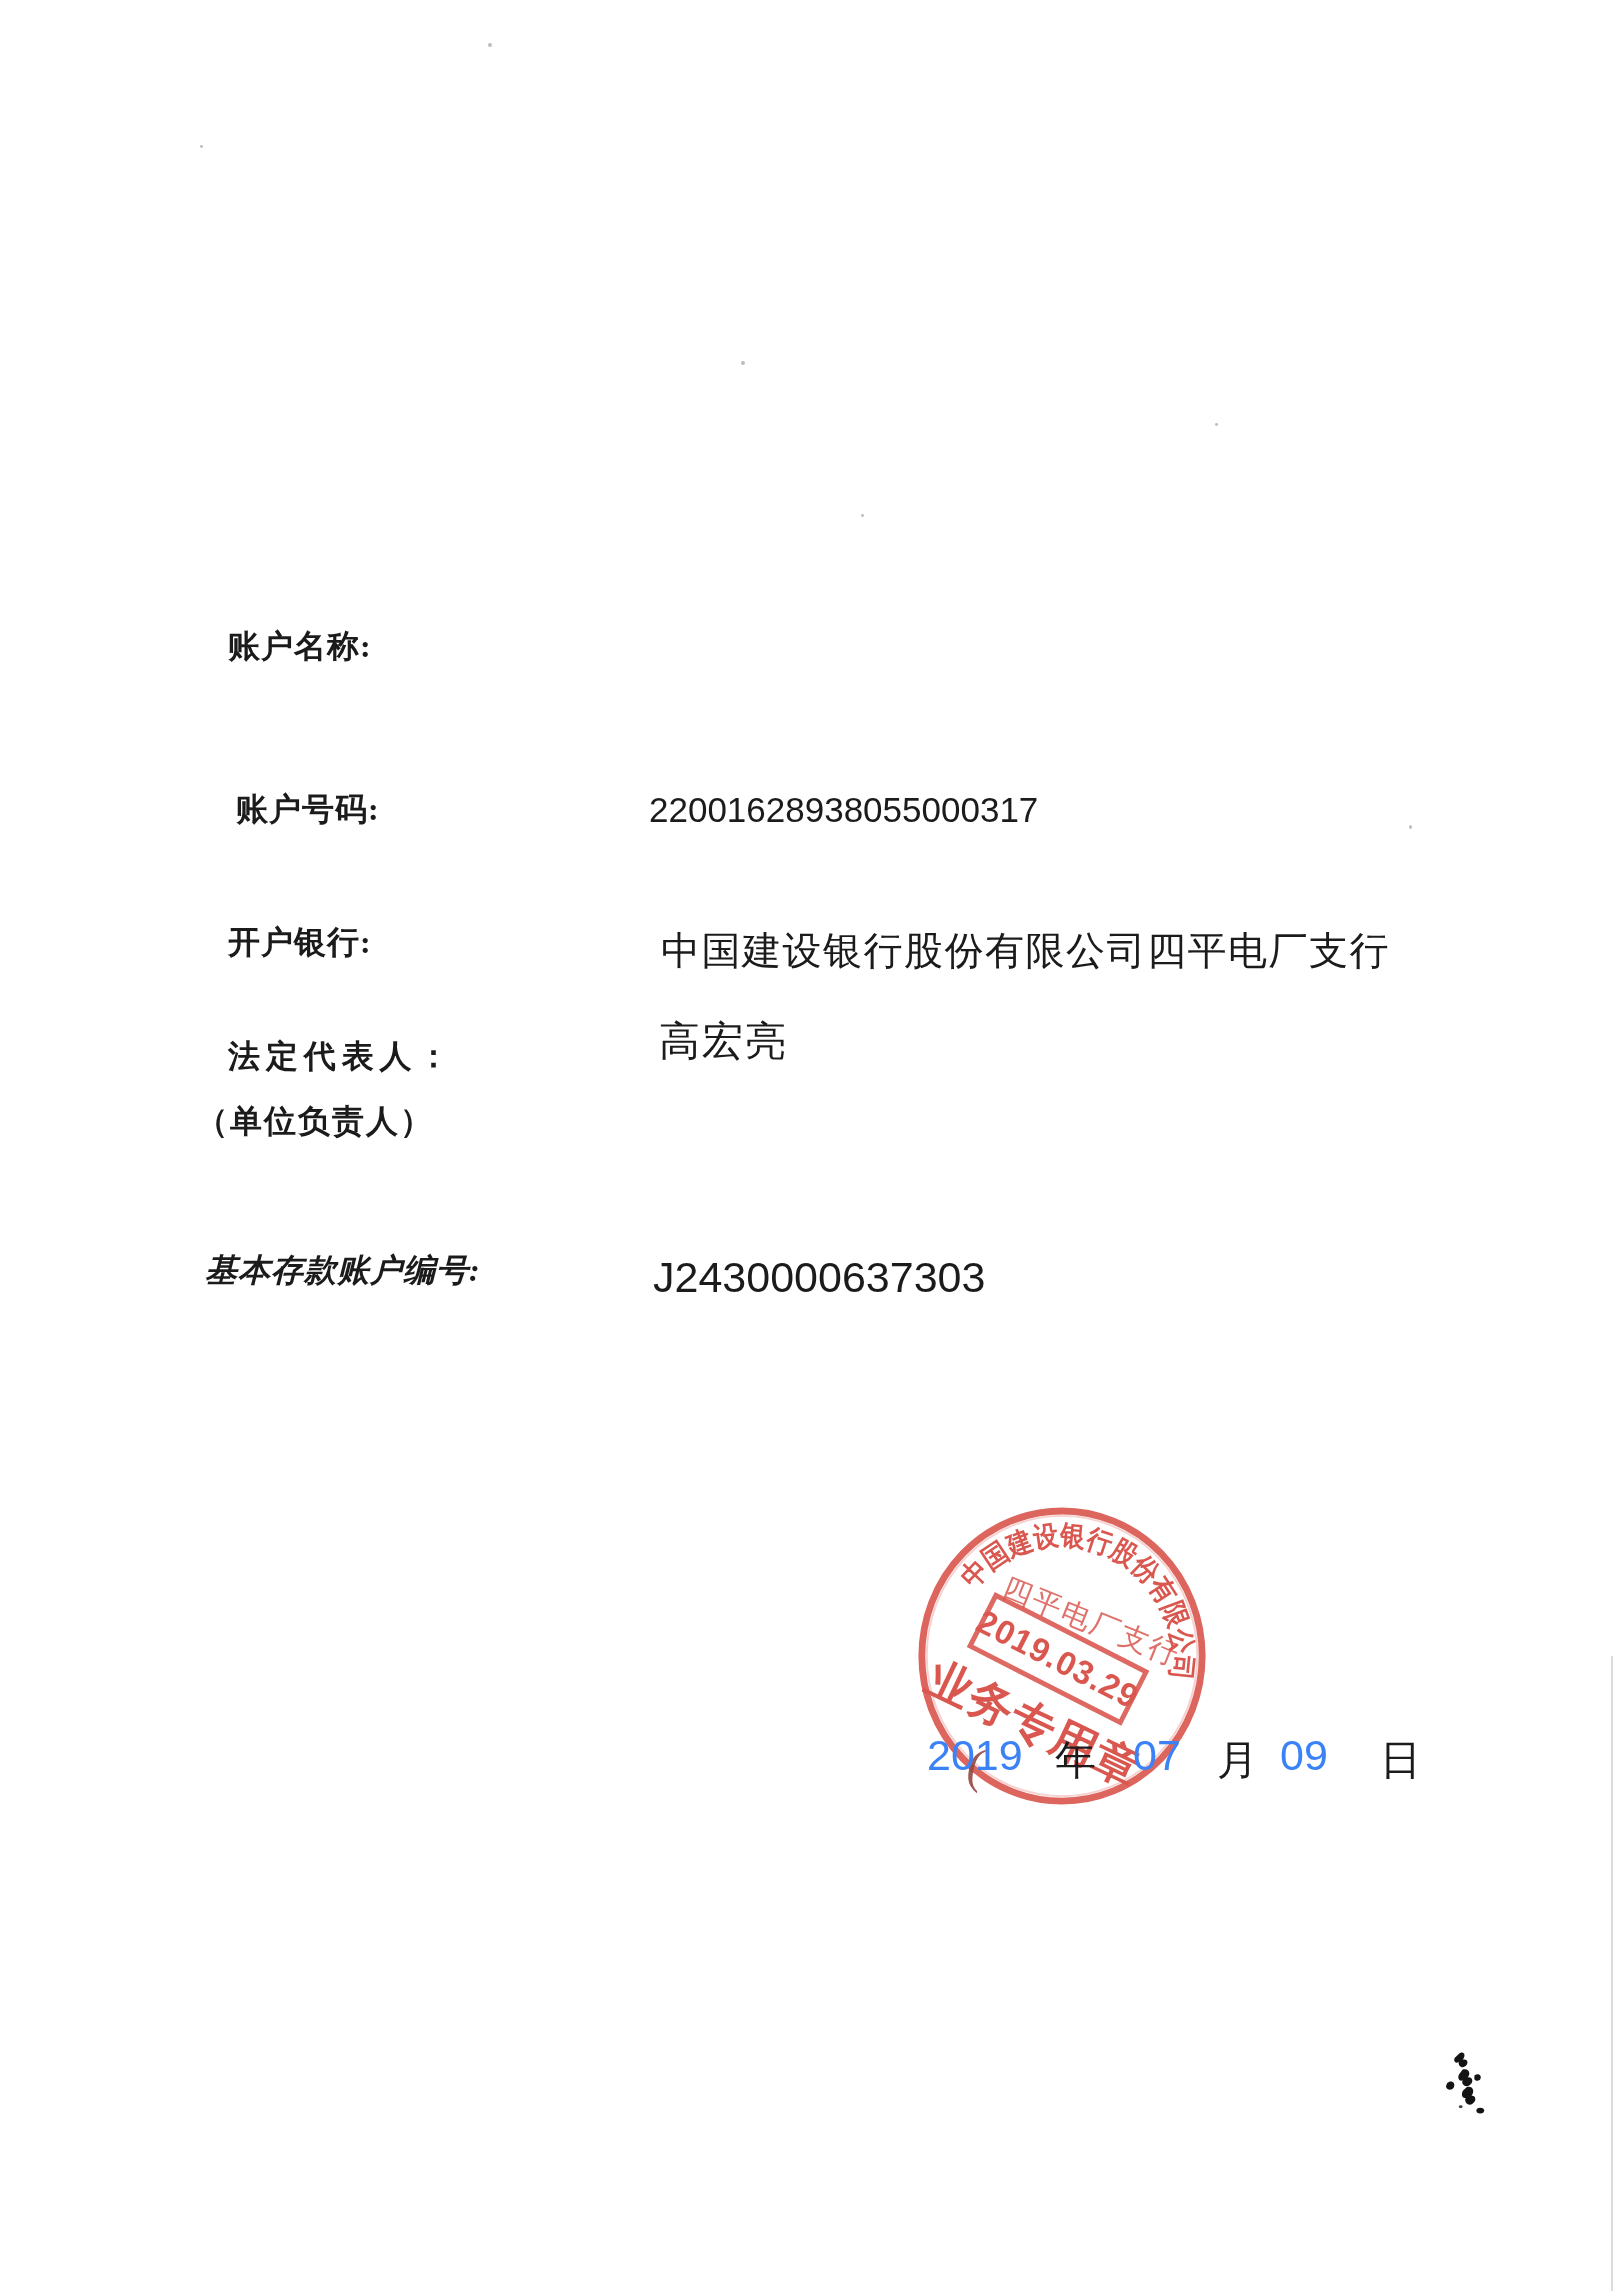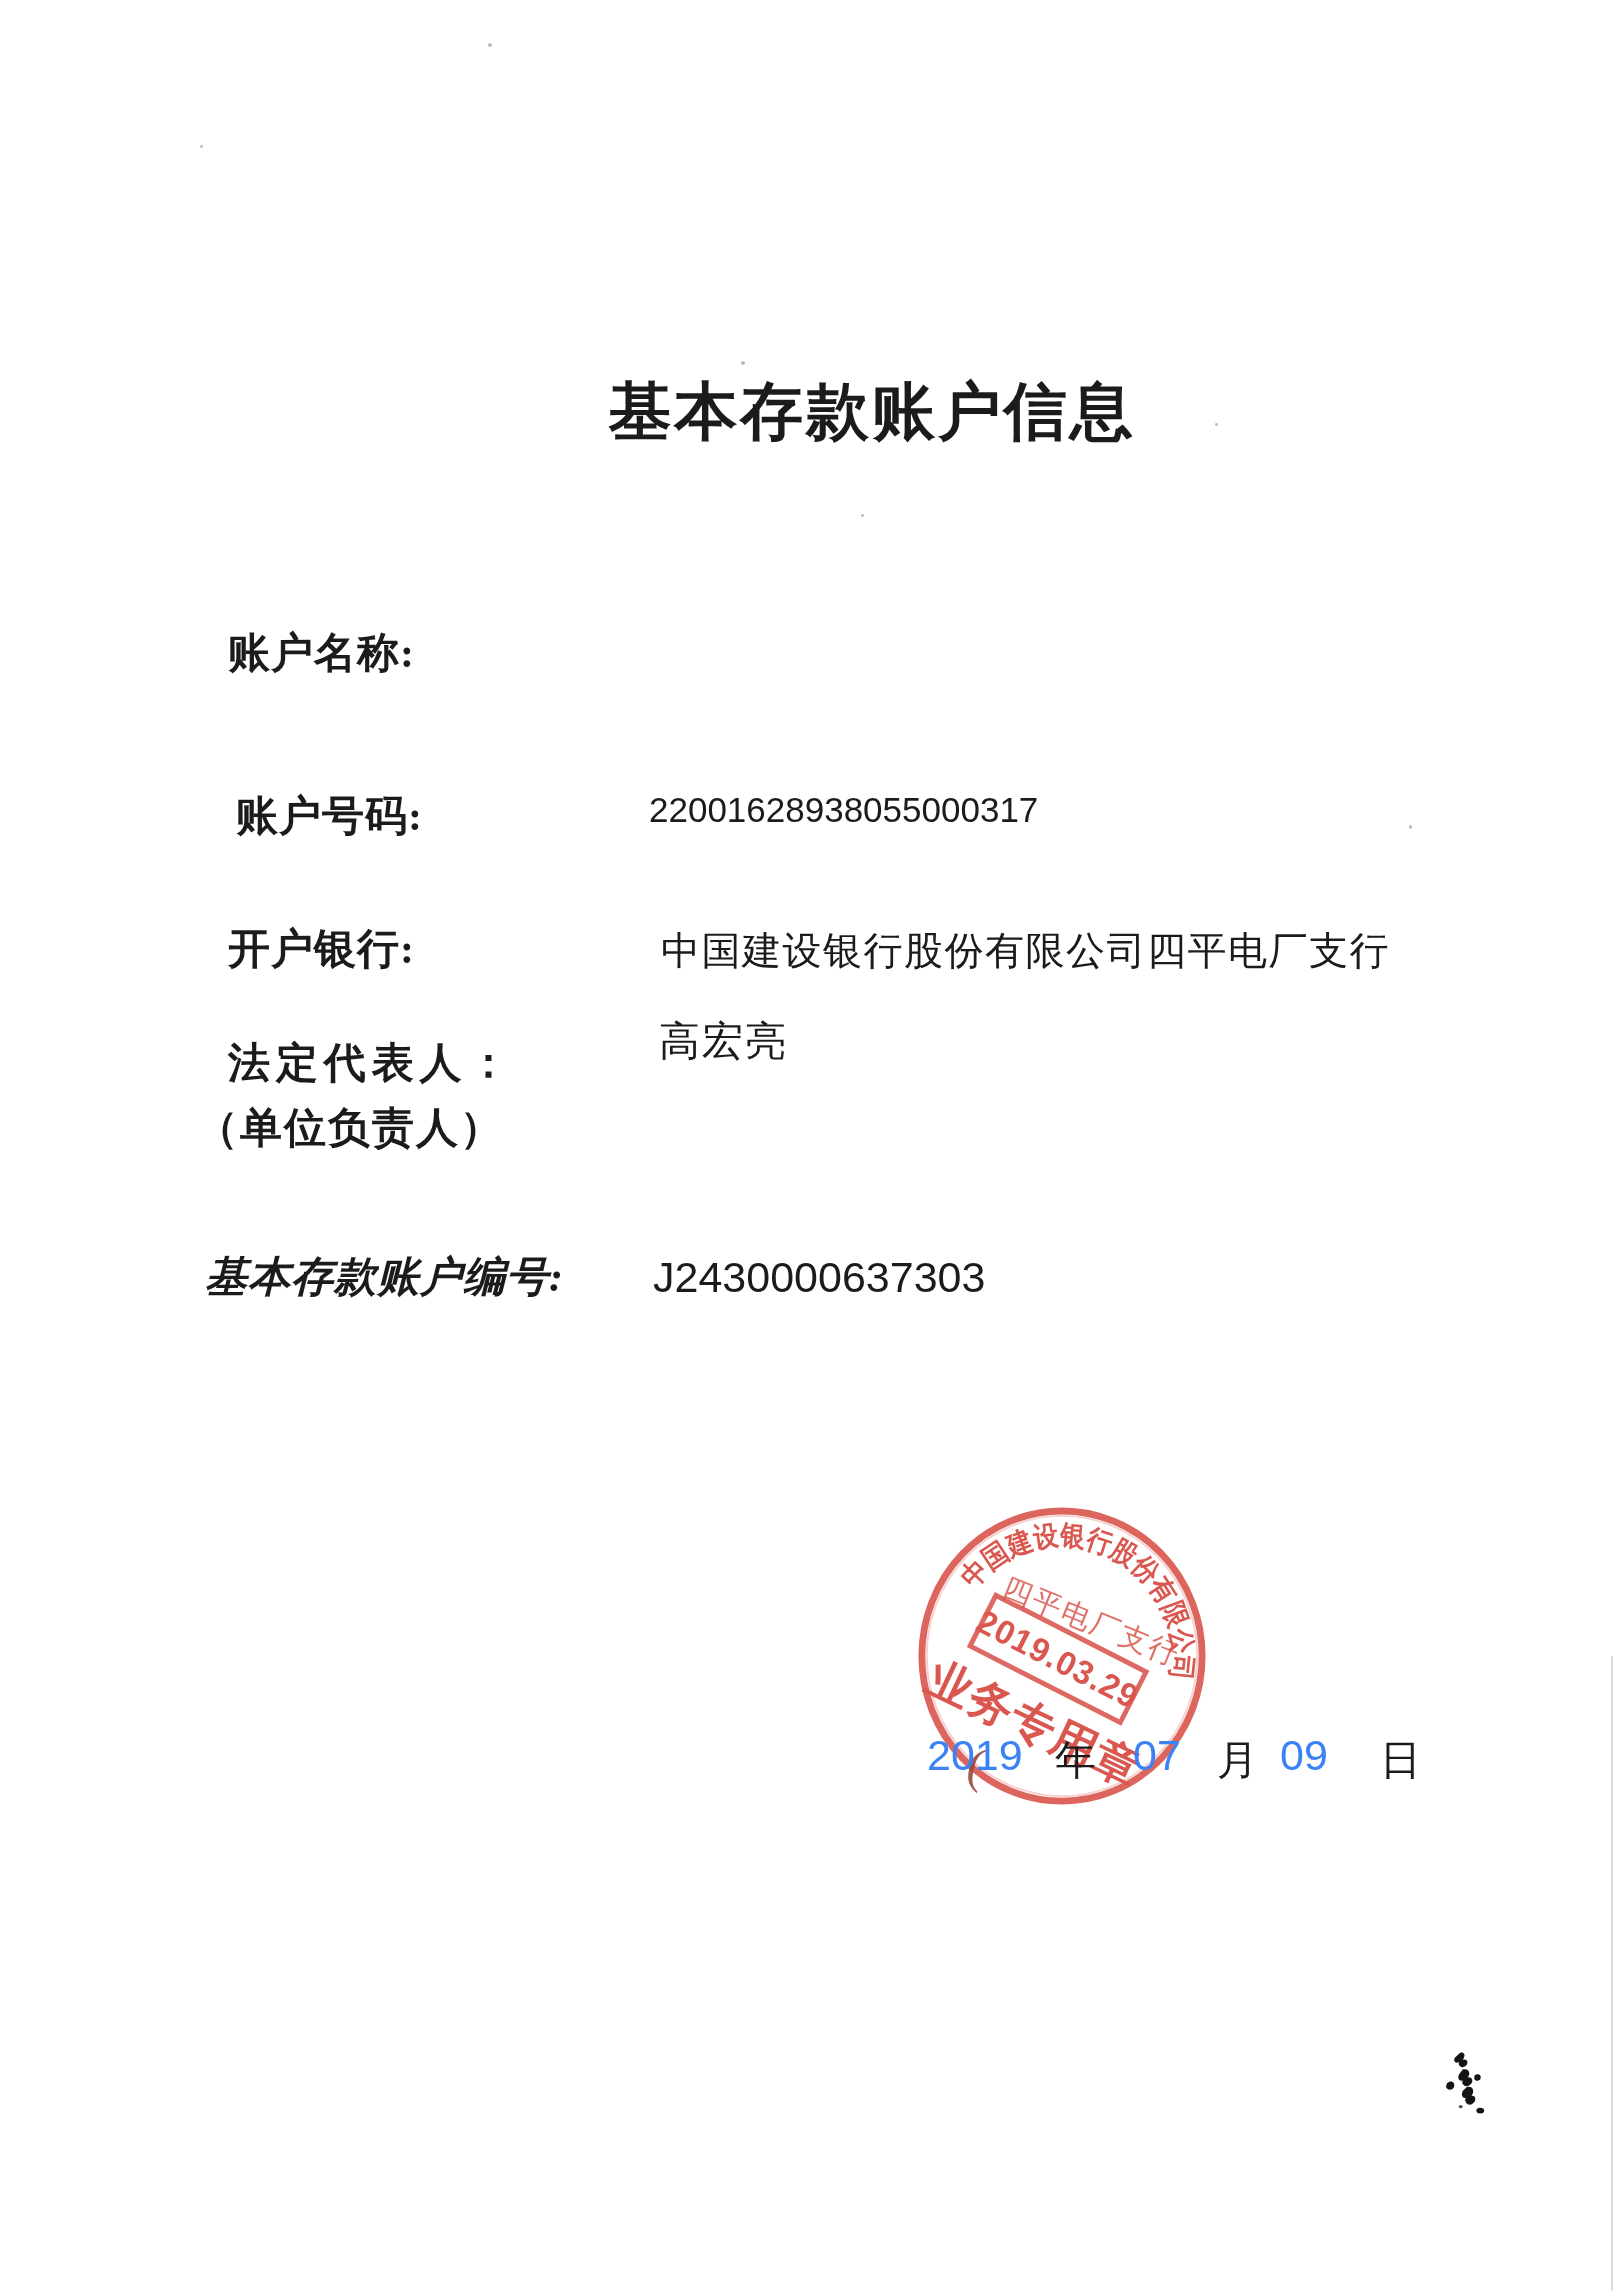--- a/index.html
+++ b/index.html
@@ -15,21 +15,21 @@
     position:absolute;
     top:369px;left:872px;
     transform:translateX(-50%);
     font-size:63px;font-weight:bold;
     letter-spacing:2.9px;
     white-space:nowrap;
     font-family:"Liberation Serif","DejaVu Serif",serif;
   }
   .label{
     position:absolute;
-    font-size:42px;font-weight:600;
+    font-size:32px;font-weight:600;
     letter-spacing:1px;white-space:nowrap;
   }
   .value{
     position:absolute;
     font-size:41px;font-weight:400;
     letter-spacing:2.9px;white-space:nowrap;
   }
   .value.num{
     font-family:"Liberation Sans","DejaVu Sans",sans-serif;
     letter-spacing:0;
@@ -79,21 +79,20 @@
   .sp3{top:361px;left:741px;width:3.9px;height:3.9px;}
   .sp4{top:423px;left:1215px;width:2.9px;height:2.9px;}
   .sp5{top:514px;left:861px;width:2.9px;height:2.9px;}
   .sp6{top:825px;left:1409px;width:2.9px;height:3.9px;}
 </style>
 </head>
 <body>
 
 <div class="page">
 
-  <div class="doc-title">基本存款账户信息</div>
 
   <div class="label r1l">账户名称:</div>
 
   <div class="label r2l">账户号码:</div>
   <div class="value num r2v">22001628938055000317</div>
 
   <div class="label r3l">开户银行:</div>
   <div class="value r3v">中国建设银行股份有限公司四平电厂支行</div>
 
   <div class="label r4l1">法定代表人：</div>

